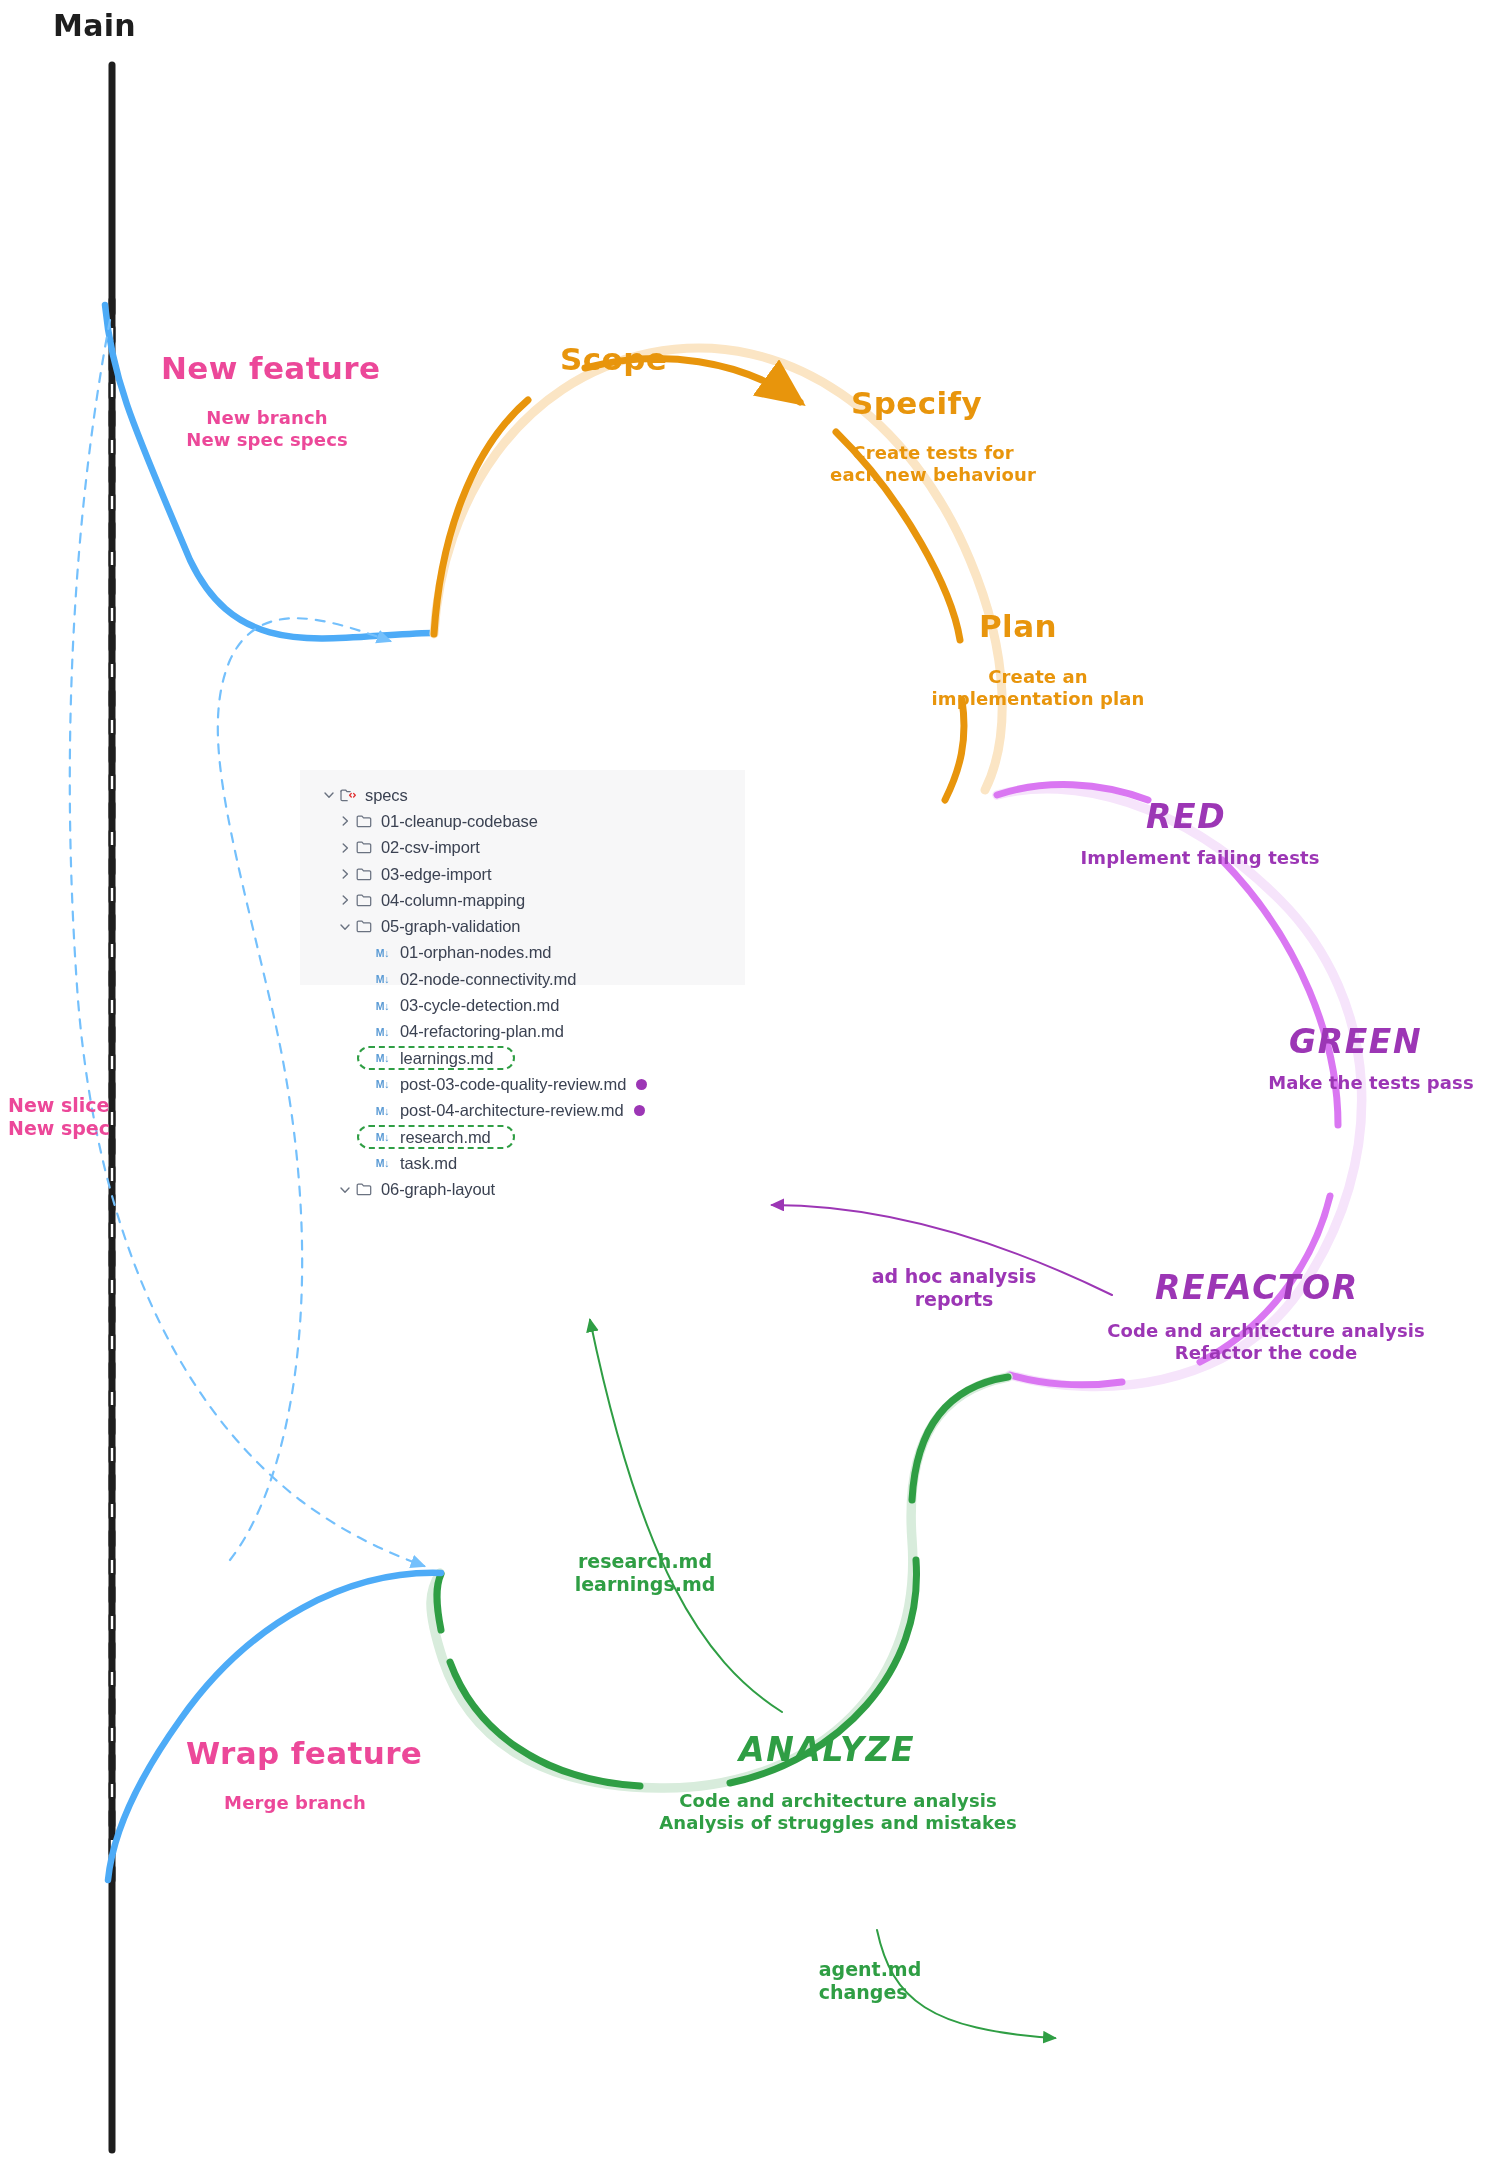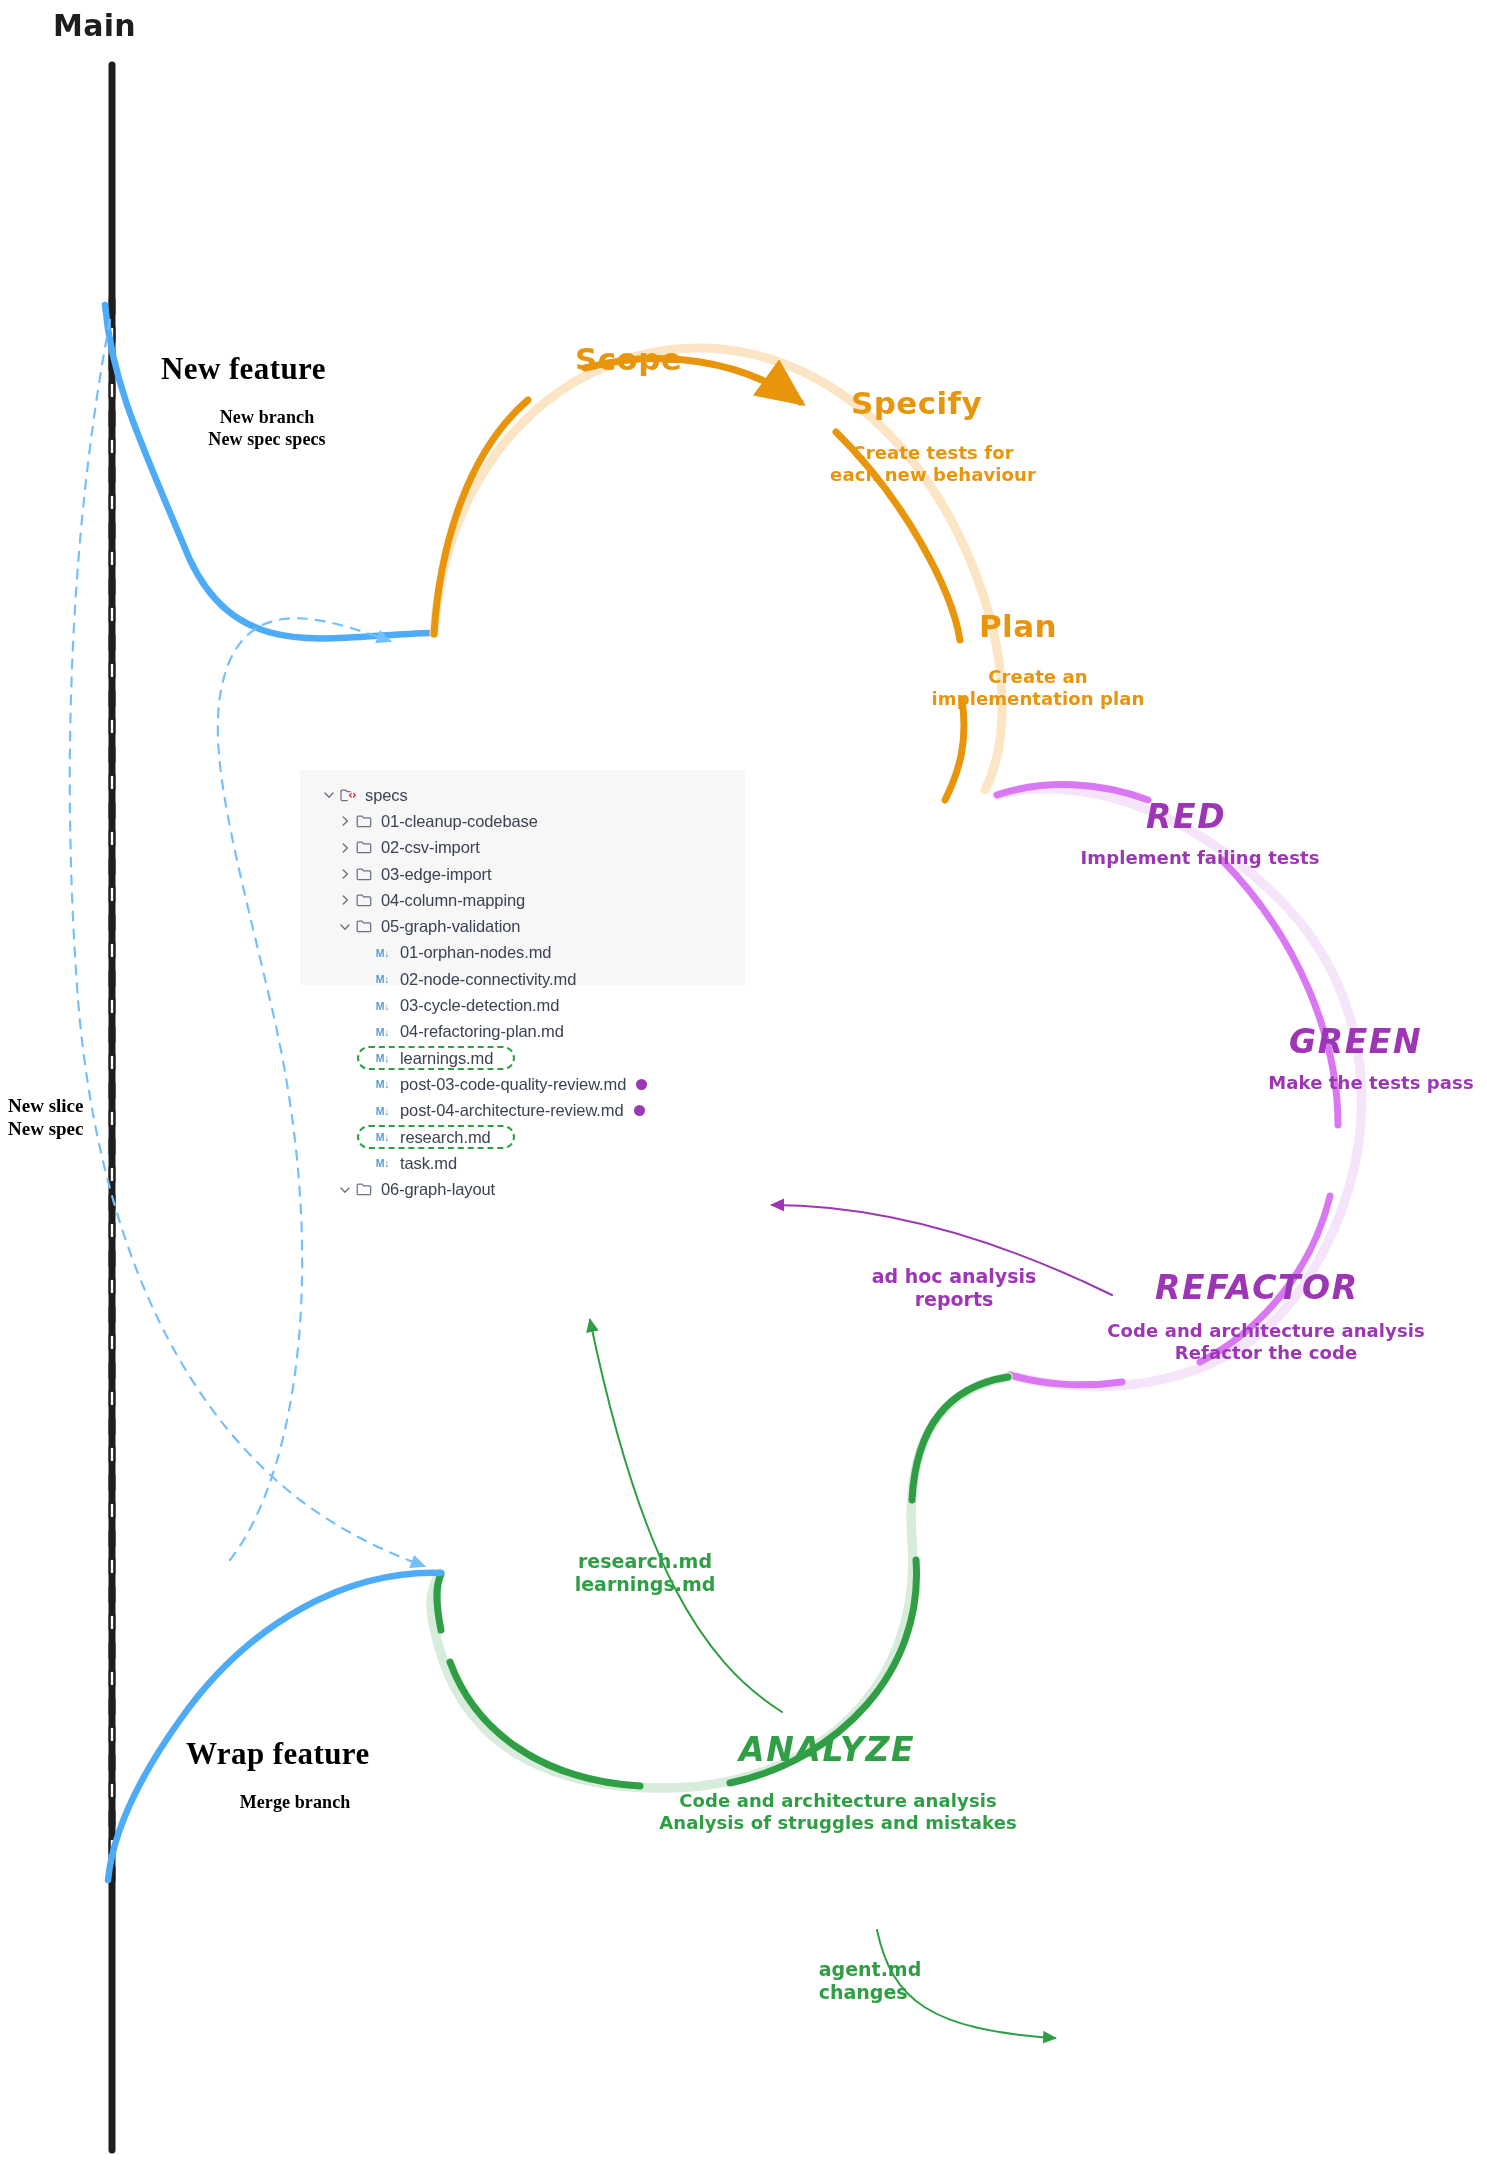--- a/index.html
+++ b/index.html
@@ -54,21 +54,21 @@
   .stage-sub {
     font-size: 18px;
     font-weight: 600;
     letter-spacing: 0.1px;
   }
   .note {
     font-size: 19px;
     font-weight: 600;
   }
 
-  .c-blue   { color: #000000; font-family: Liberation Serif, serif; }
+  .c-blue   { color: #ec4899; }
   .c-orange { color: #e8950c; }
   .c-purple { color: #9c36b5; }
   .c-green  { color: #2f9e44; }
 
   
   .explorer {
     position: absolute;
     left: 300px;
     top: 770px;
     width: 445px;
@@ -391,21 +391,21 @@
         </div>
     </div>
   </div>
 
   <div class="lbl title-main" style="left:53px; top:8px;">Main</div>
 
   <div class="lbl stage-title c-blue" style="left:161px; top:350px;">New feature</div>
   <div class="lbl stage-sub c-blue center" style="left:267px; top:407px; text-align:center;">New branch
 New spec specs</div>
 
-  <div class="lbl stage-title c-orange" style="left:575px; top:341px;">Scope</div>
+  <div class="lbl stage-title c-orange" style="left:560px; top:341px;">Scope</div>
 
   <div class="lbl stage-title c-orange" style="left:851px; top:385px;">Specify</div>
   <div class="lbl stage-sub c-orange center" style="left:933px; top:442px; text-align:center;">Create tests for
 each new behaviour</div>
 
   <div class="lbl stage-title c-orange" style="left:979px; top:608px;">Plan</div>
   <div class="lbl stage-sub c-orange center" style="left:1038px; top:666px; text-align:center;">Create an
 implementation plan</div>
 
   <div class="lbl stage-title caps c-purple" style="left:1146px; top:797px;">RED</div>

